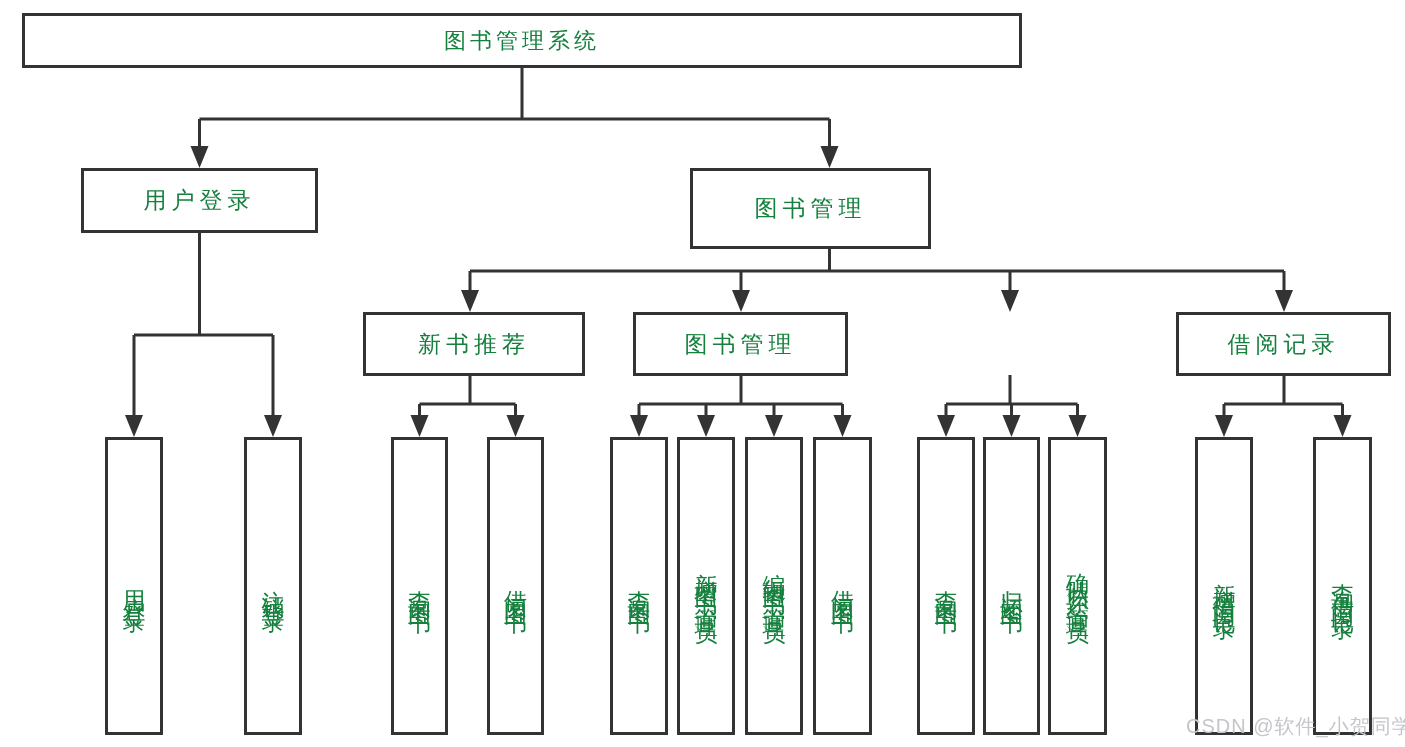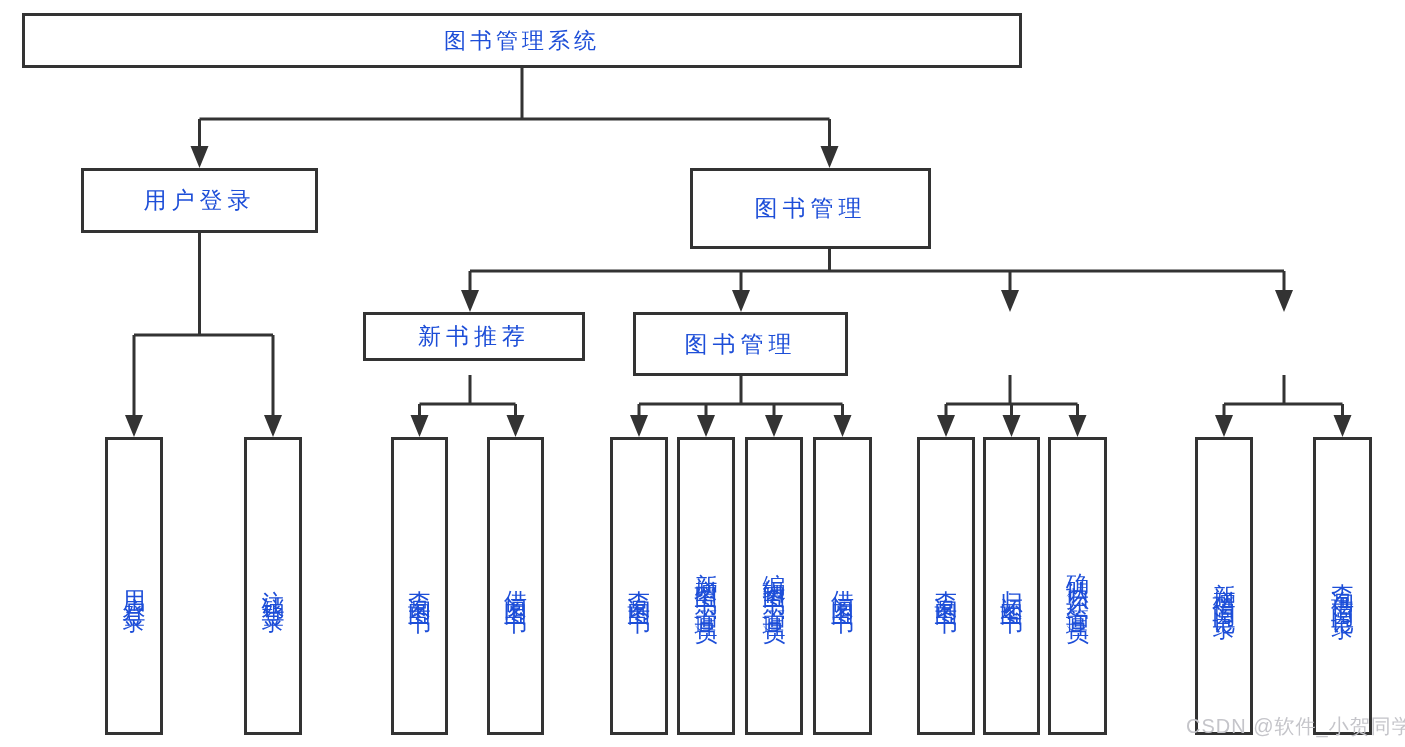--- a/index.html
+++ b/index.html
@@ -19,21 +19,21 @@
     position: absolute;
     left: 0;
     top: 0;
     z-index: 1;
   }
   .box {
     position: absolute;
     box-sizing: border-box;
     background: #ffffff;
     border: 3px solid #333333;
-    color: #1d4ed8;
+    color: #15803d;
     display: flex;
     align-items: center;
     justify-content: center;
     z-index: 2;
     line-height: 1;
   }
   .box.title {
     font-size: 22px;
     letter-spacing: 4px;
   }
@@ -90,22 +90,23 @@
       <path d="M937 415 H955 L946 437 Z M1002.5 415 H1020.5 L1011.5 437 Z M1068.5 415 H1086.5 L1077.5 437 Z"></path>
       <path d="M1215 415 H1233 L1224 437 Z M1333.5 415 H1351.5 L1342.5 437 Z"></path>
     </g>
   </svg>
 
   <div class="box title" style="left:22px;top:13px;width:1000px;height:55px">图书管理系统</div>
 
   <div class="box h-node" style="left:81px;top:168px;width:237px;height:65px">用户登录</div>
   <div class="box h-node" style="left:690px;top:168px;width:241px;height:81px">图书管理</div>
 
-  <div class="box h-node" style="left:363px;top:312px;width:222px;height:49px">新书推荐</div>
+  <div class="box h-node" style="left:363px;top:312px;width:222px;height:64px">新书推荐</div>
   <div class="box h-node" style="left:633px;top:312px;width:215px;height:64px">图书管理</div>
+  <div class="box h-node" style="left:1176px;top:312px;width:215px;height:64px">借阅记录</div>
 
   <div class="box leaf" style="left:105px;top:437px;width:58px;height:298px">用户登录</div>
   <div class="box leaf" style="left:244px;top:437px;width:58px;height:298px">注销登录</div>
 
   <div class="box leaf" style="left:391px;top:437px;width:57px;height:298px">查询图书</div>
   <div class="box leaf" style="left:487px;top:437px;width:57px;height:298px">借阅图书</div>
 
   <div class="box leaf" style="left:610px;top:437px;width:58px;height:298px">查询图书</div>
   <div class="box leaf" style="left:677px;top:437px;width:58px;height:298px">新增图书（管理员）</div>
   <div class="box leaf" style="left:745px;top:437px;width:58px;height:298px">编辑图书（管理员）</div>

